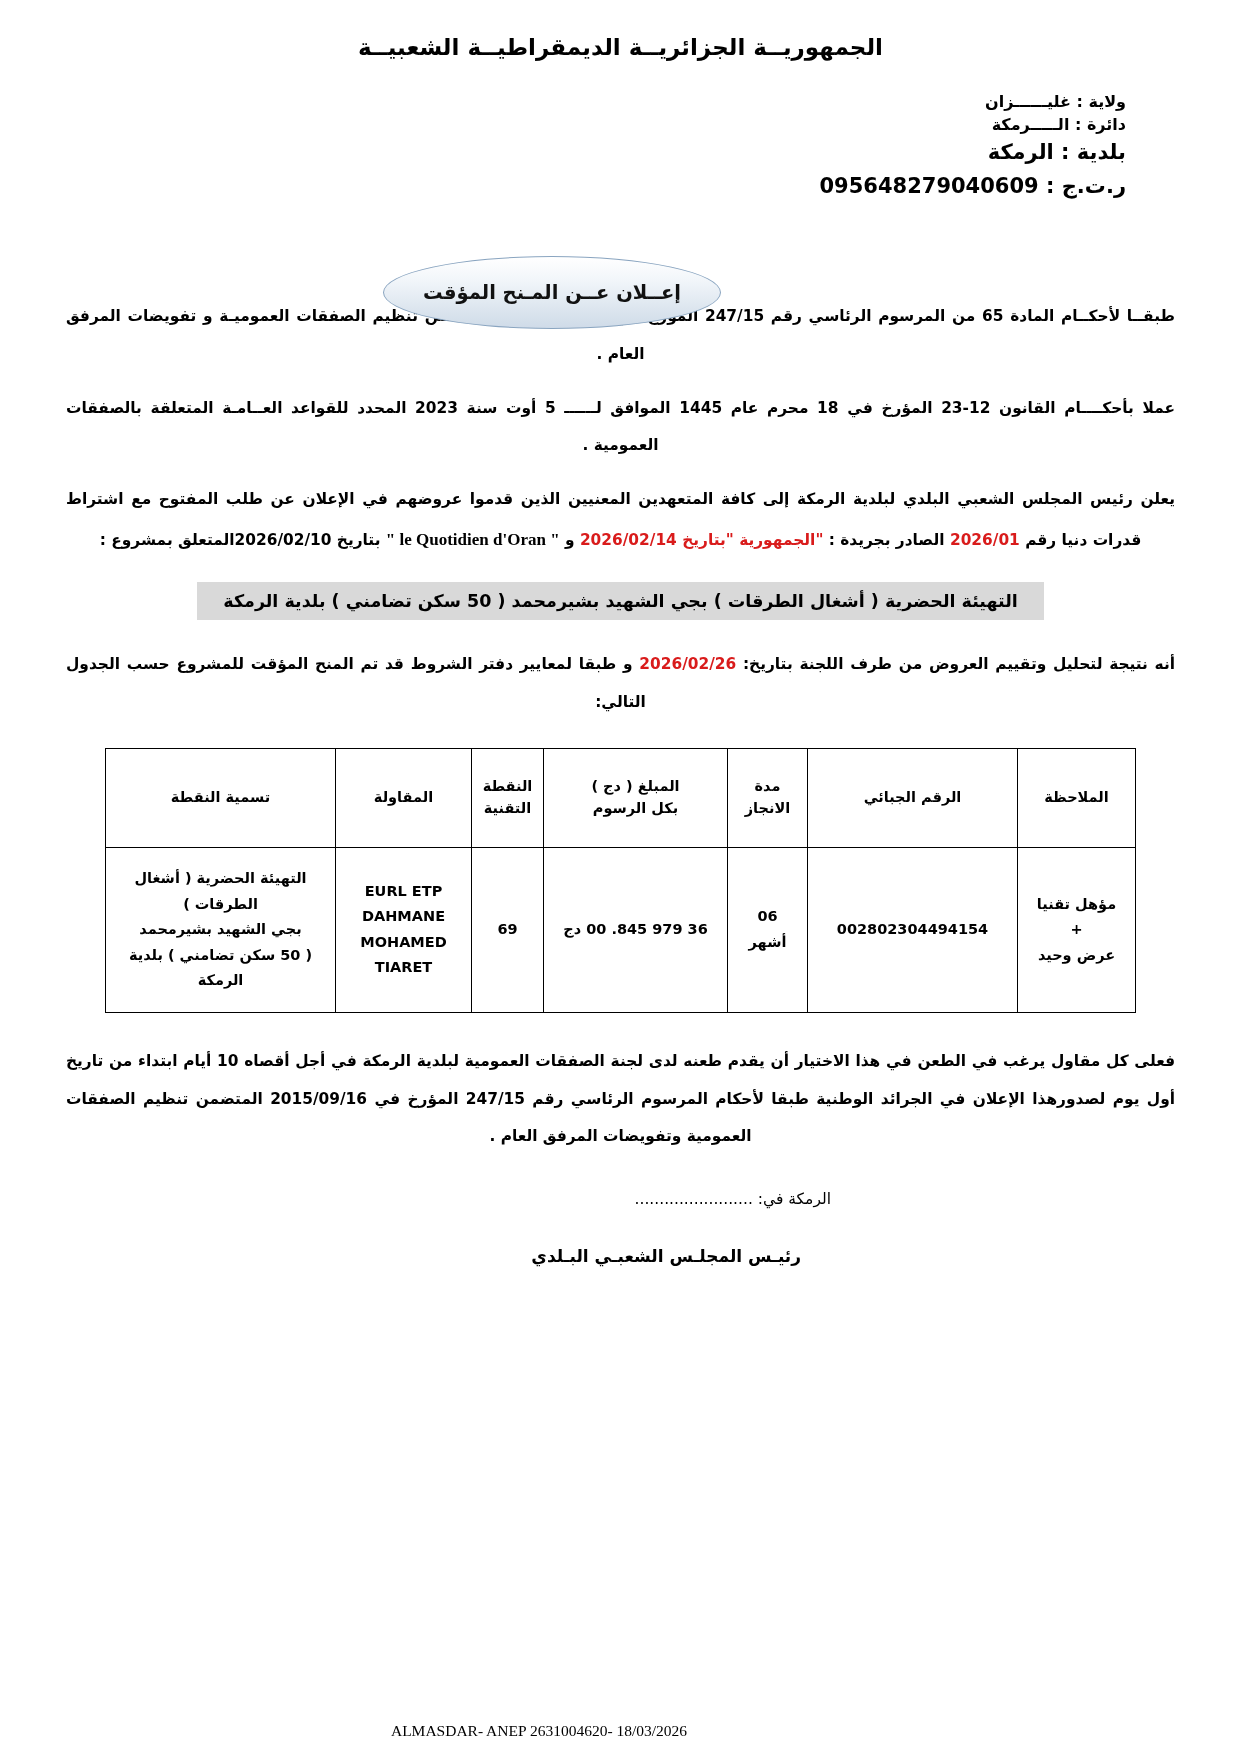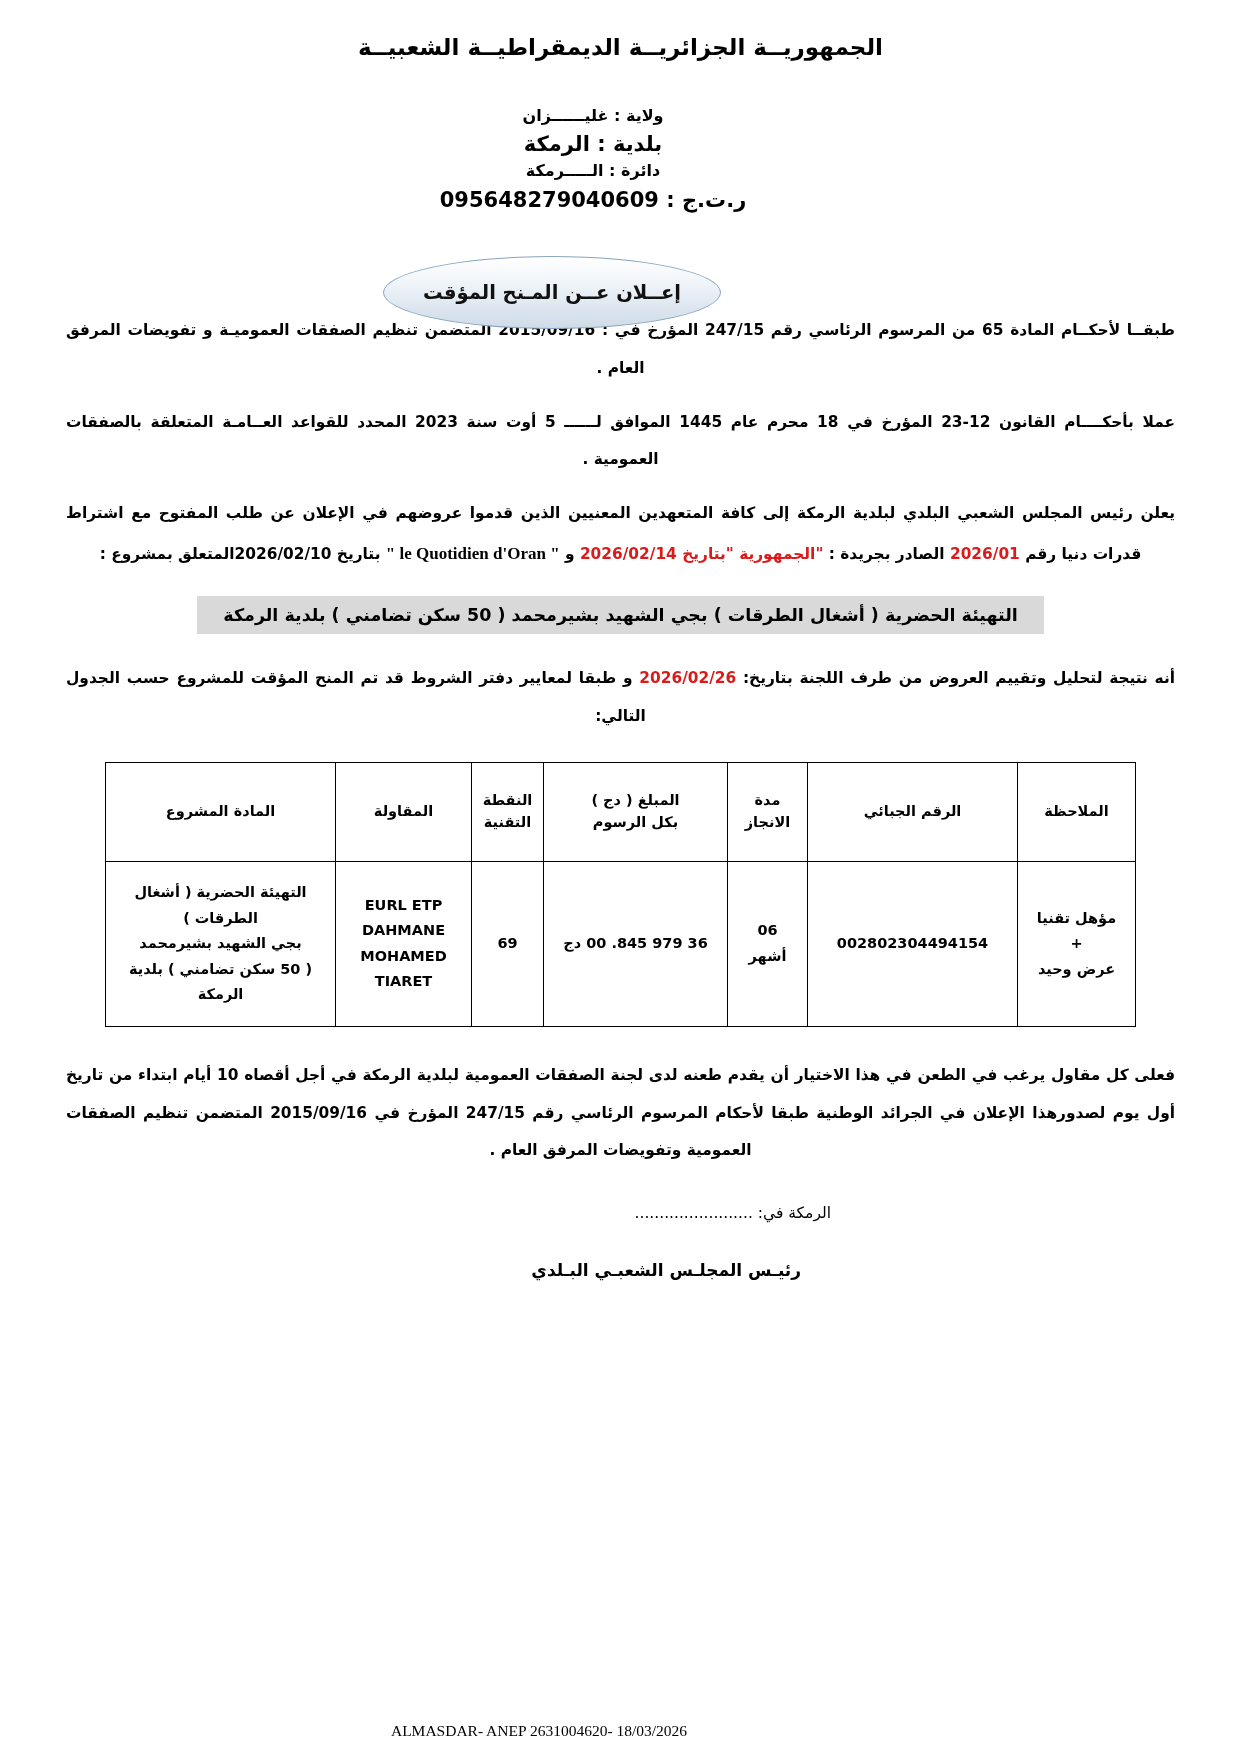--- a/index.html
+++ b/index.html
@@ -27,22 +27,22 @@
   .republic-title {
     text-align: center;
     font-family: "DejaVu Sans", "Liberation Sans", sans-serif;
     font-weight: bold;
     font-size: 23px;
     letter-spacing: 0px;
     margin-top: 34px;
   }
 
   .admin-block {
-    margin-top: 45px;
-    text-align: center;
+    margin-top: 31px;
+    text-align: right;
     padding-right: 55px;
     line-height: 1.42;
   }
   .admin-line {
     font-family: "DejaVu Sans", "Liberation Sans", sans-serif;
     font-weight: bold;
     font-size: 16px;
   }
   .admin-line.big {
     font-size: 21px;
@@ -205,22 +205,22 @@
 </style>
 </head>
 <body>
 
 <div class="page">
 
   <div class="republic-title">الجمهوريــة الجزائريــة الديمقراطيــة الشعبيــة</div>
 
   <div class="admin-block">
     <div class="admin-line">ولاية : غليــــــزان</div>
+    <div class="admin-line">دائرة : الـــــرمكة</div>
     <div class="admin-line big">بلدية : الرمكة</div>
-    <div class="admin-line">دائرة : الـــــرمكة</div>
     <div class="admin-line rc">ر.ت.ج : 095648279040609</div>
   </div>
 
   <div class="banner-wrap">
     <div class="oval">
       <span class="oval-text">إعــلان عــن المـنح المؤقت</span>
     </div>
   </div>
 
   <div class="body-area">
@@ -270,21 +270,21 @@
           </th>
           <th>
             <div>المبلغ ( دج )</div>
             <div>بكل الرسوم</div>
           </th>
           <th>
             <div>النقطة</div>
             <div>التقنية</div>
           </th>
           <th>المقاولة</th>
-          <th>المادة المشروع</th>
+          <th>تسمية النقطة</th>
         </tr>
       </thead>
       <tbody>
         <tr>
           <td class="note">
             <div>مؤهل تقنيا</div>
             <div>+</div>
             <div>عرض وحيد</div>
           </td>
           <td class="fiscal">002802304494154</td>

